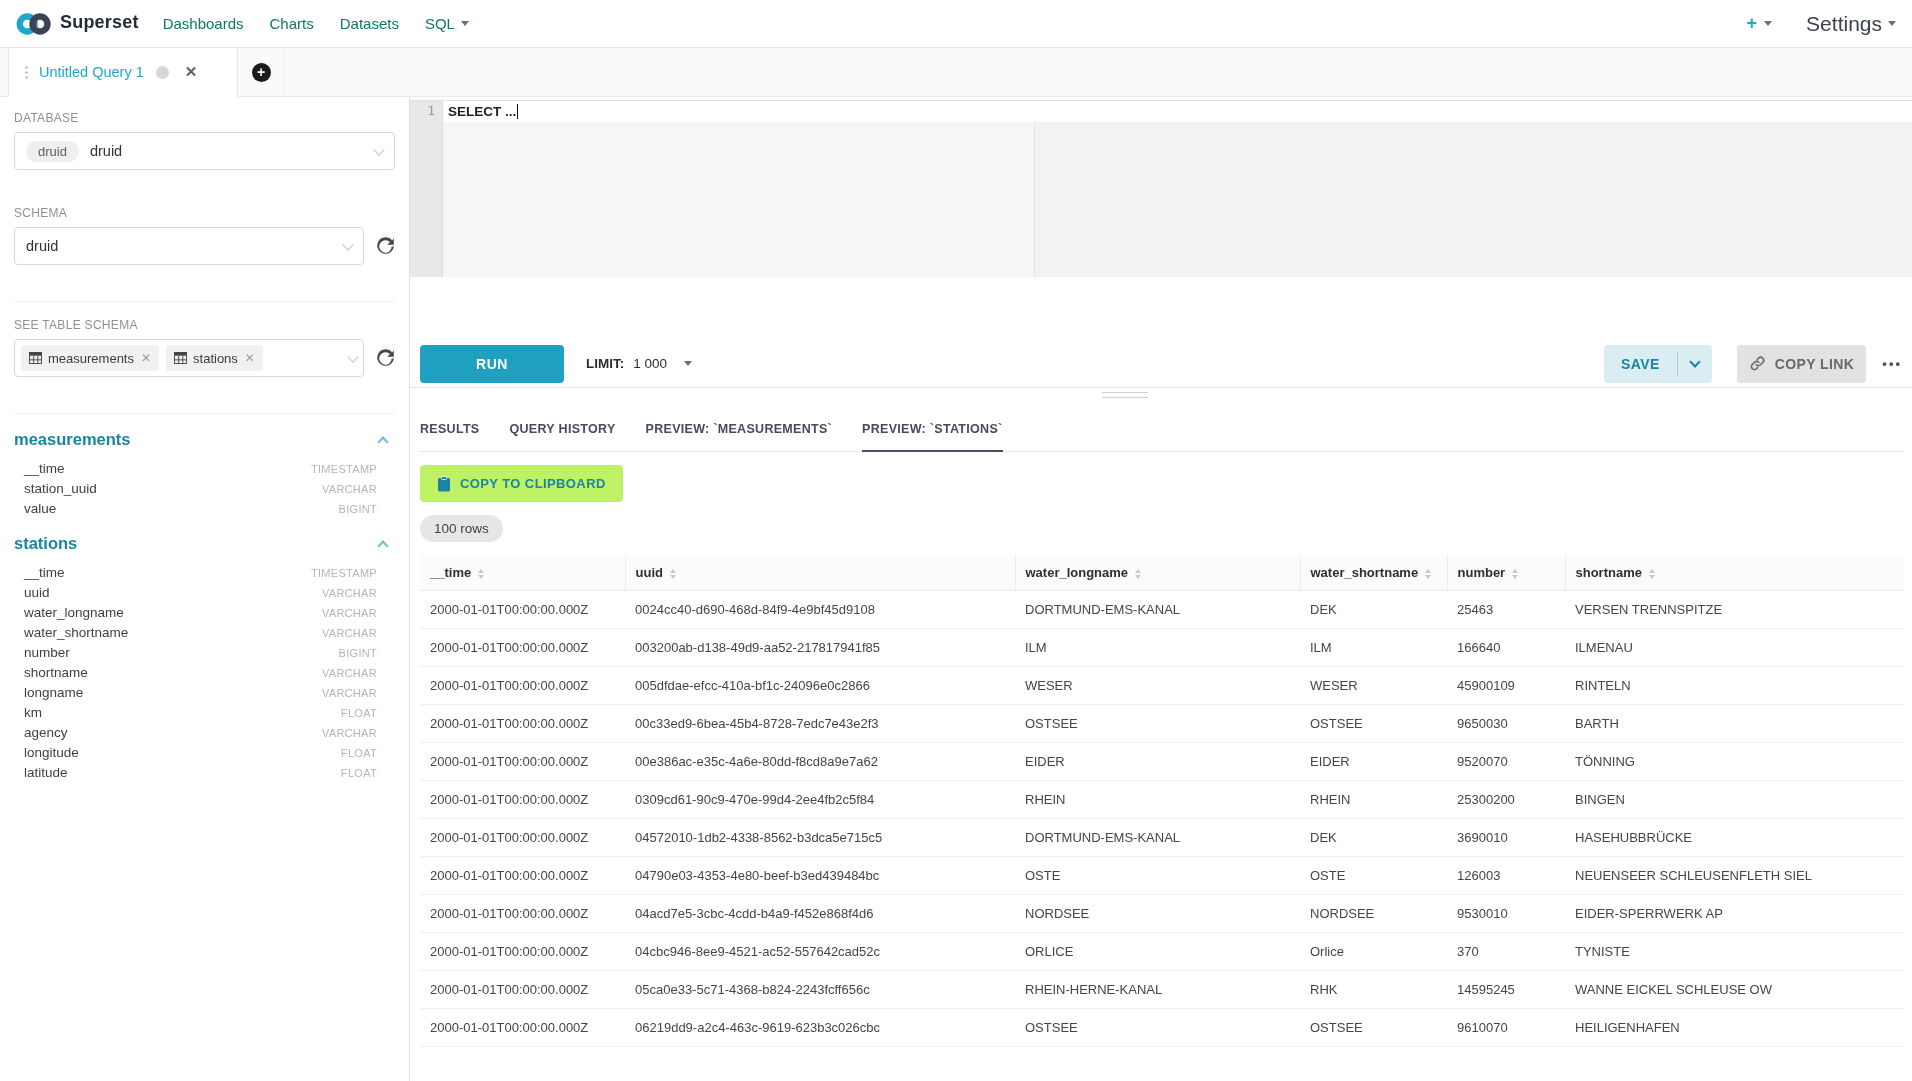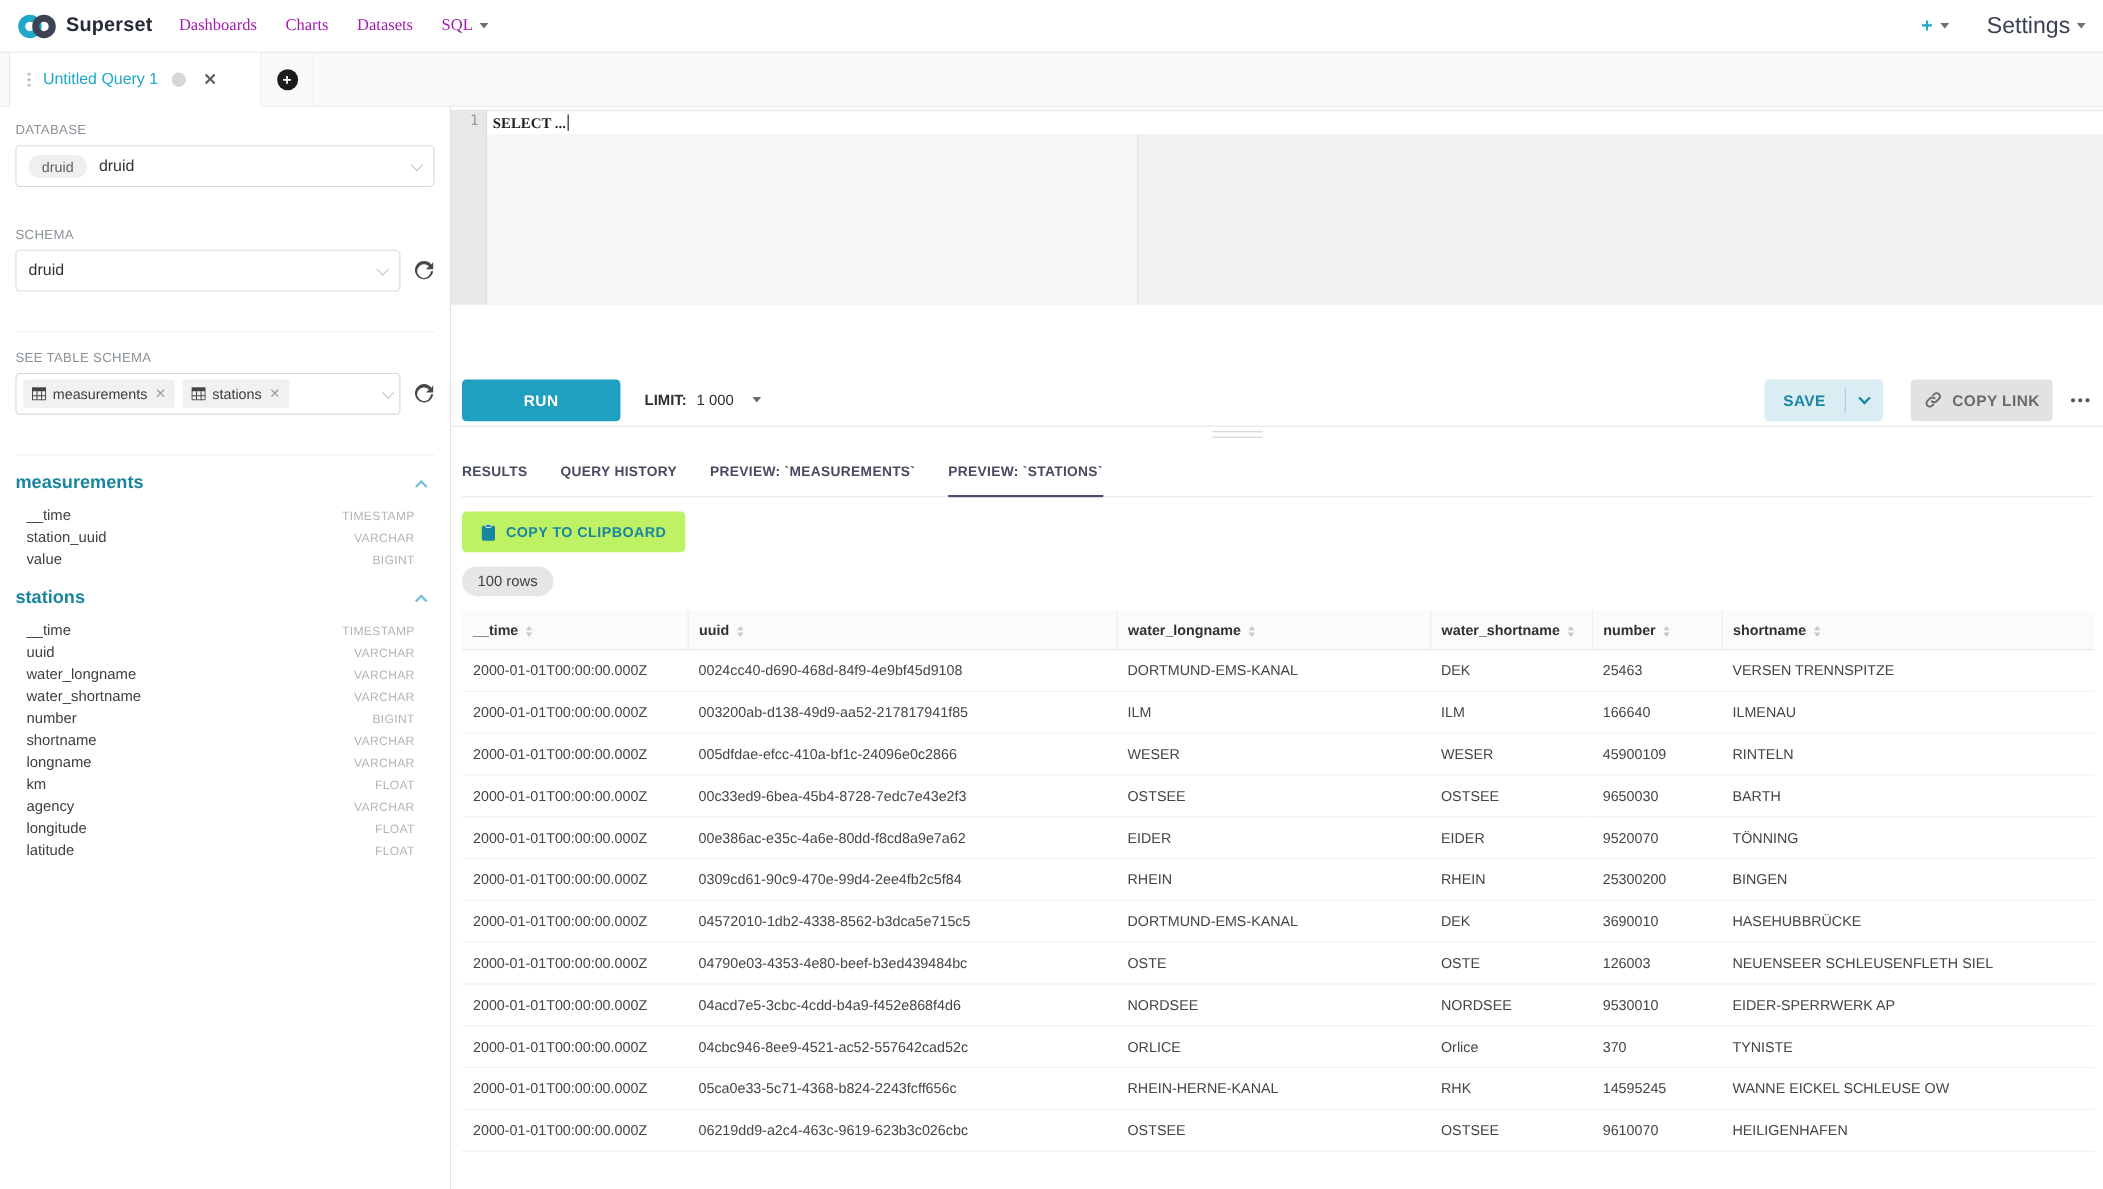--- a/index.html
+++ b/index.html
@@ -5,21 +5,21 @@
   * { margin:0; padding:0; box-sizing:border-box; }
   html,body { width:1912px; height:1081px; overflow:hidden; background:#fff;
     font-family:"Liberation Sans", sans-serif; color:#333; }
 
   
   .navbar { height:48px; display:flex; align-items:center; padding:0 16px;
     border-bottom:1px solid #e4e4e4; background:#fff; }
   .brand { display:flex; align-items:flex-start; }
   .brand-text { font-size:18px; font-weight:700; color:#252a37; margin-left:8px; letter-spacing:.2px; }
   .nav-items { display:flex; align-items:center; margin-left:24px; }
-  .nav-item { font-size:15px; color:#a21caf; margin-right:26px; cursor:pointer; display:flex; align-items:center;font-family:Liberation Serif, serif; }
+  .nav-item { font-size:15px; color:#0f766e; margin-right:26px; cursor:pointer; display:flex; align-items:center; }
   .caret-down { display:inline-block; width:0; height:0; border-left:4px solid transparent;
     border-right:4px solid transparent; border-top:5px solid #6a6f80; margin-left:6px; }
   .nav-right { margin-left:auto; display:flex; align-items:center; }
   .nav-plus { color:#20a7c9; font-size:18px; font-weight:600; display:flex; align-items:center; margin-right:34px; }
   .nav-settings { font-size:21px; color:#3a3f51; display:flex; align-items:center; }
 
   
   .tabbar { height:49px; background:#fafafa; border-bottom:1px solid #e8e8e8; display:flex; align-items:stretch; }
   .qtab { display:flex; align-items:center; background:#fff; border:1px solid #e8e8e8; border-top:none;
     border-bottom:1px solid #fff; margin-bottom:-1px; padding:0 16px; min-width:230px; margin-left:8px; }
@@ -63,21 +63,21 @@
 
   
   .north { height:290px; display:flex; flex-direction:column; }
   .editor { height:177px; margin-top:3px; border-top:1px solid #e2e2e2; display:flex; position:relative; }
   .gutter { width:33px; background:#e8e8e8; border-right:1px solid #dcdcdc; text-align:right;
     padding:2px 7px 0 0; font-family:"DejaVu Sans Mono", monospace; font-size:13px; color:#9a9a9a; }
   .code-area { flex:1; position:relative; background:#f6f6f6; }
   .print-margin-zone { position:absolute; left:591px; top:0; bottom:0; right:0;
     background:#f2f2f2; border-left:1px solid #e0e0e0; }
   .code-line { position:relative; z-index:2; background:#fff; height:21px; display:flex; align-items:center;
-    padding-left:5px; font-family:Liberation Serif, serif; font-size:13.5px; font-weight:700; color:#1f1f1f; }
+    padding-left:5px; font-family:Liberation Sans, sans-serif; font-size:13.5px; font-weight:700; color:#1f1f1f; }
   .cursor { display:inline-block; width:0; height:15px; border-left:1.5px solid #111; margin-left:1px; }
 
   
   .toolbar { margin-top:auto; margin-bottom:4px; height:39px; padding:0 10px; display:flex; align-items:center; }
   .run-btn { width:144px; height:38px; background:#20a0c0; color:#fff; font-size:14px; font-weight:700;
     letter-spacing:.5px; border:none; border-radius:4px; cursor:pointer; }
   .limit-wrap { display:flex; align-items:center; margin-left:22px; cursor:pointer; }
   .limit-label { font-size:13.5px; font-weight:600; color:#2e2e2e; margin-right:9px; }
   .limit-value { font-size:13.5px; color:#2e2e2e; }
   .limit-caret { display:inline-block; width:0; height:0; border-left:4px solid transparent;

